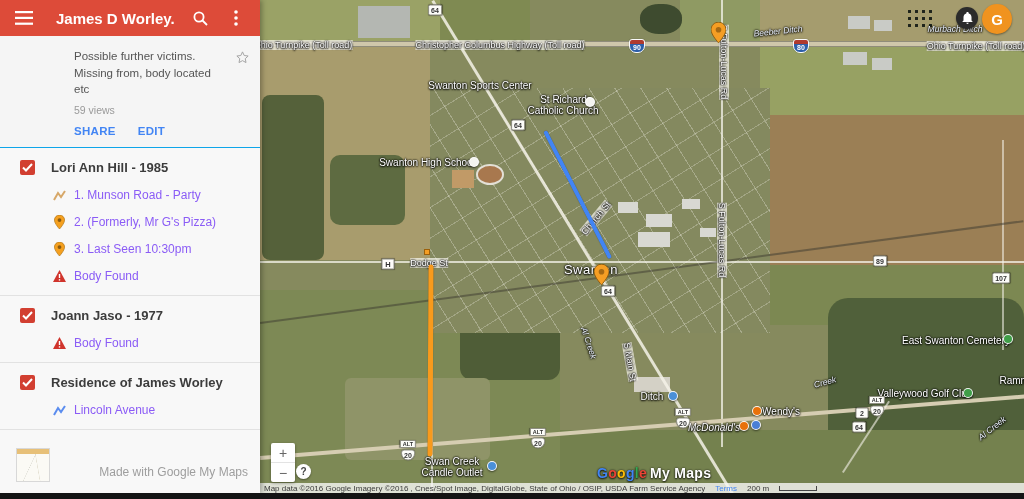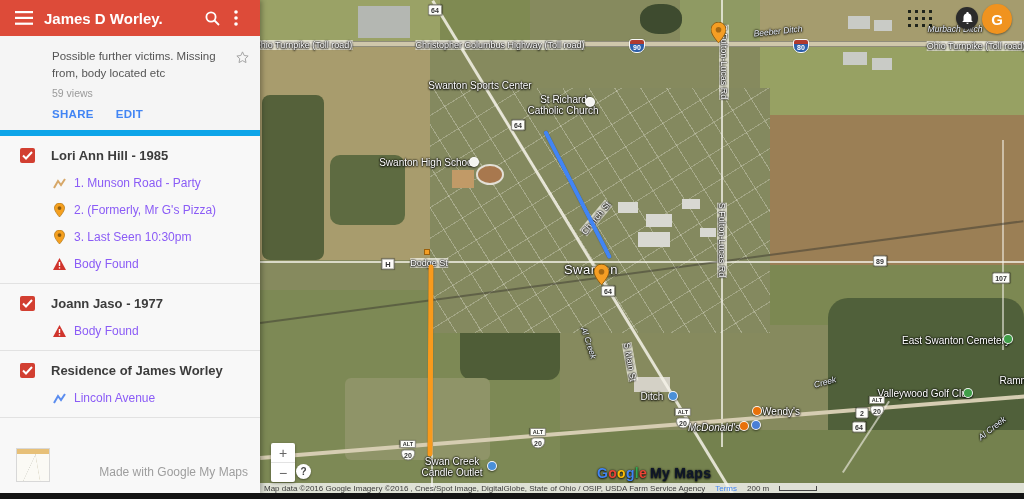--- a/index.html
+++ b/index.html
@@ -1,24 +1,24 @@
 <!DOCTYPE html>
 <html><head>
 <meta charset="utf-8">
 <style>
   * { margin:0; padding:0; box-sizing:border-box; }
   html,body { width:1024px; height:499px; overflow:hidden; font-family:"Liberation Sans","DejaVu Sans",sans-serif; background:#111; }
   .app { position:relative; width:1024px; height:499px; }
 
   
   .sidebar { position:absolute; left:0; top:0; width:260px; height:493px; background:#f8f8f8; z-index:30; box-shadow:2px 0 5px rgba(0,0,0,.3); display:flex; flex-direction:column; }
-  .sb-header { height:36px; display:flex; align-items:center; padding:0 12px; gap:0; flex:0 0 36px; }
+  .sb-header { height:36px; display:flex; align-items:center; padding:0 12px; gap:12px; flex:0 0 36px; }
   .sb-title { color:#fff; font-size:15px; font-weight:bold; flex:1; margin-left:8px; white-space:nowrap; overflow:hidden; }
   .icon-btn { width:24px; height:24px; display:flex; align-items:center; justify-content:center; cursor:pointer; flex:0 0 auto; }
-  .sb-desc { padding:12px 14px 10px 52px; position:relative; border-bottom:6px solid #0ea5e9; background:#f5f5f5; }
+  .sb-desc { padding:12px 14px 10px 74px; position:relative; border-bottom:1px solid #0ea5e9; background:#f5f5f5; }
   .desc-text { font-size:11.5px; color:#555; line-height:1.45; padding-right:22px; }
   .desc-views { font-size:10.5px; color:#9a9a9a; margin-top:6px; }
   .desc-links { margin-top:9px; display:flex; gap:22px; }
   .desc-link { font-size:11.5px; font-weight:bold; color:#4285f4; letter-spacing:.3px; cursor:pointer; }
   .star { position:absolute; right:10px; top:14px; cursor:pointer; }
   .layer { padding:12px 10px 12px 0; border-bottom:1px solid #e2e2e2; }
   .layer-head { display:flex; align-items:center; gap:16px; padding-left:20px; cursor:pointer; }
   .cbx { width:15px; height:15px; border-radius:2px; display:flex; align-items:center; justify-content:center; flex:0 0 15px; cursor:pointer; }
   .layer-title { font-size:13px; font-weight:bold; color:#3c3c3c; }
   .litem { display:flex; align-items:center; gap:8px; padding-left:53px; margin-top:13px; cursor:pointer; }
@@ -70,21 +70,21 @@
               display:flex; align-items:center; justify-content:center; z-index:15; cursor:pointer; box-shadow:0 1px 2px rgba(0,0,0,.4); }
   .avatar { position:absolute; left:722px; top:4px; width:30px; height:30px; border-radius:50%; color:#fff; font-size:15px;
             font-weight:bold; display:flex; align-items:center; justify-content:center; z-index:15; cursor:pointer;
             box-shadow:0 1px 2px rgba(0,0,0,.4); }
   .attribution { position:absolute; left:0; bottom:0; width:764px; height:10px; background:rgba(245,245,243,.82);
                  display:flex; align-items:center; font-size:8px; color:#3a3a3a; padding:0 4px; gap:10px; z-index:14; }
   .attr-terms { color:#4285f4; cursor:pointer; }
   .scalebar { width:38px; height:5px; border-left:1px solid #444; border-right:1px solid #444; border-bottom:1.5px solid #444; }
   .watermark { position:absolute; left:337px; bottom:12px; z-index:14; font-size:14px; font-weight:bold; letter-spacing:.3px;
                text-shadow:0 0 2px rgba(0,0,0,.7), 0 1px 2px rgba(0,0,0,.8); pointer-events:none; }
-  .watermark .suffix { color:#0f172a; margin-left:3px; }
+  .watermark .suffix { color:#ffffff; margin-left:3px; }
   .bottom-bar { position:absolute; left:0; bottom:0; width:1024px; height:6px; background:#141414; z-index:40; }
 </style>
 </head>
 <body>
 
 <div class="app">
 
   <div class="map">
 
     <div class="patch" style="left:0;top:0;width:180px;height:42px;background:#9aa266"></div>

